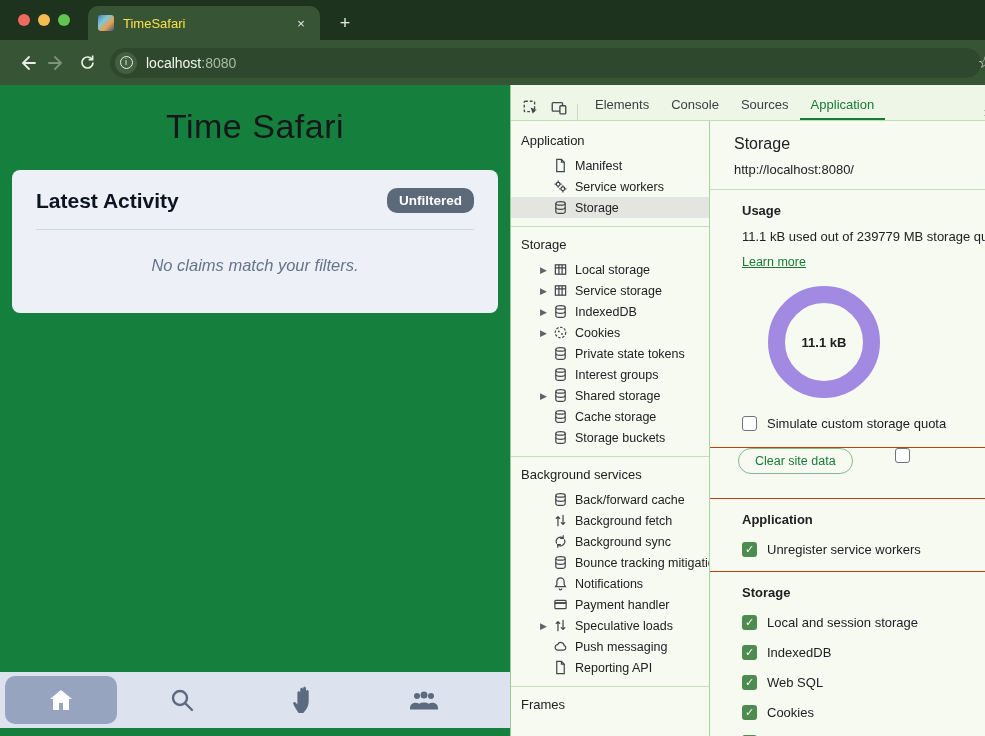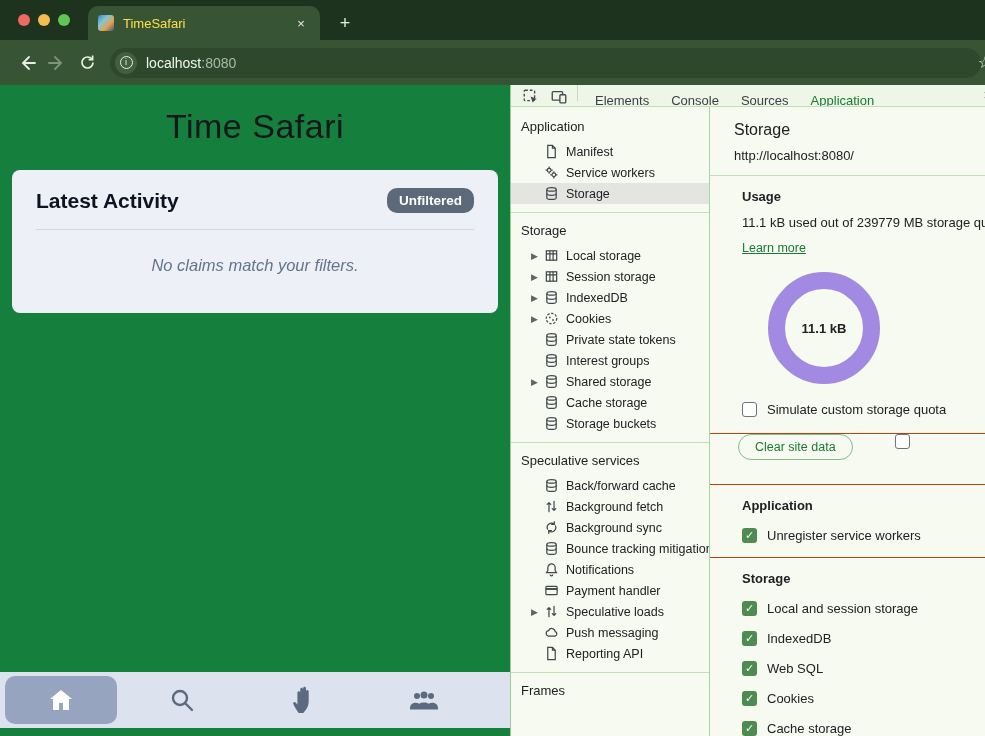--- a/index.html
+++ b/index.html
@@ -42,33 +42,33 @@
   .activity-divider { margin-top:16px; border-top:1px solid #d2d8e2; }
   .empty-msg { margin-top:26px; text-align:center; font-style:italic; color:#64748b; font-size:16.5px; }
 
   .bottomnav { position:absolute; left:0; bottom:8px; width:605px; height:56px; background:#dde3ee; display:flex; }
   .nav-slot { flex:1; display:flex; align-items:center; justify-content:center; cursor:pointer; }
   .nav-pill { width:112px; height:48px; background:#97a4bf; border-radius:10px; display:flex; align-items:center; justify-content:center; }
   .nav-slot svg { display:block; }
 
   
   .devtools { flex:1; border-left:1px solid #9dcb97; background:#f7faf1; display:flex; flex-direction:column; overflow:hidden; color:#202124; }
-  .dt-tabs { height:22px; flex:none; background:#eef6e8; border-bottom:1px solid #bfdfb7; display:flex; align-items:flex-start; padding-left:8px; overflow:hidden; }
+  .dt-tabs { height:36px; flex:none; background:#eef6e8; border-bottom:1px solid #bfdfb7; display:flex; align-items:flex-end; padding-left:8px; overflow:hidden; }
   .dt-toolbtn { width:24px; height:24px; display:flex; align-items:center; justify-content:center; margin-right:4px; }
   .dt-sep { width:1px; height:16px; background:#c2dcbc; margin:0 6px 0 2px; }
   .dt-tab { padding:0 11px; font-size:13px; color:#3c4043; height:31px; line-height:31px; cursor:pointer; white-space:nowrap; }
   .dt-tab.active { color:#187a33; border-bottom:2px solid #187a33; font-weight:400; }
   .dt-overflow { margin-left:auto; margin-right:-7px; color:#5f6368; font-size:15px; }
 
   .dt-body { flex:1; display:flex; overflow:hidden; }
   .dt-tree { width:199px; flex:none; border-right:1px solid #a9d4a2; overflow:hidden; padding-top:2px; }
   .dt-section { border-bottom:1px solid #c0e0b8; padding:5px 0 8px; }
   .dt-section:last-child { border-bottom:none; }
   .dt-section-title { padding:5px 10px 7px; font-size:13px; color:#202124; white-space:nowrap; }
-  .dt-row { height:21px; display:flex; align-items:center; padding-left:20px; cursor:pointer; white-space:nowrap; }
+  .dt-row { height:21px; display:flex; align-items:center; padding-left:29px; cursor:pointer; white-space:nowrap; }
   .dt-row.selected { background:#e4e4e0; }
   .dt-arrow { width:13px; font-size:9px; color:#5f6368; flex:none; }
   .dt-icon { width:15px; height:15px; flex:none; margin-right:7px; }
   .dt-icon svg { width:15px; height:15px; display:block; }
   .dt-label { font-size:12.5px; color:#202124; }
 
   .dt-pane { flex:1; overflow:hidden; }
   .pane-head { padding:14px 0 12px 24px; border-bottom:1px solid #c0e0b8; }
   .pane-title { font-size:16px; color:#202124; }
   .pane-origin { font-size:13px; margin-top:9px; white-space:nowrap; }
@@ -271,21 +271,21 @@
               <div class="dt-row">
                 <span class="dt-arrow">▶</span>
                 <span class="dt-icon">
                   <svg viewBox="0 0 16 16">
                     <g fill="none" stroke="#41464b" stroke-width="1.3">
                       <rect x="2.5" y="3" width="11" height="10"></rect>
                       <path d="M2.5 6.3h11M6.3 3v10M9.7 3v10"></path>
                     </g>
                   </svg>
                 </span>
-                <span class="dt-label">Session storage</span>
+                <span class="dt-label">Service storage</span>
               </div>
               <div class="dt-row">
                 <span class="dt-arrow">▶</span>
                 <span class="dt-icon">
                   <svg viewBox="0 0 16 16">
                     <g fill="none" stroke="#41464b" stroke-width="1.3">
                       <ellipse cx="8" cy="3.6" rx="5" ry="1.9"></ellipse>
                       <path d="M3 3.6v8.8c0 1 2.2 1.9 5 1.9s5-.9 5-1.9V3.6"></path>
                       <path d="M3 8c0 1 2.2 1.9 5 1.9S13 9 13 8"></path>
                     </g>
@@ -364,21 +364,21 @@
                       <ellipse cx="8" cy="3.6" rx="5" ry="1.9"></ellipse>
                       <path d="M3 3.6v8.8c0 1 2.2 1.9 5 1.9s5-.9 5-1.9V3.6"></path>
                       <path d="M3 8c0 1 2.2 1.9 5 1.9S13 9 13 8"></path>
                     </g>
                   </svg>
                 </span>
                 <span class="dt-label">Storage buckets</span>
               </div>
             </div>
             <div class="dt-section">
-              <div class="dt-section-title">Speculative services</div>
+              <div class="dt-section-title">Background services</div>
               <div class="dt-row">
                 <span class="dt-arrow"></span>
                 <span class="dt-icon">
                   <svg viewBox="0 0 16 16">
                     <g fill="none" stroke="#41464b" stroke-width="1.3">
                       <ellipse cx="8" cy="3.6" rx="5" ry="1.9"></ellipse>
                       <path d="M3 3.6v8.8c0 1 2.2 1.9 5 1.9s5-.9 5-1.9V3.6"></path>
                       <path d="M3 8c0 1 2.2 1.9 5 1.9S13 9 13 8"></path>
                     </g>
                   </svg>

